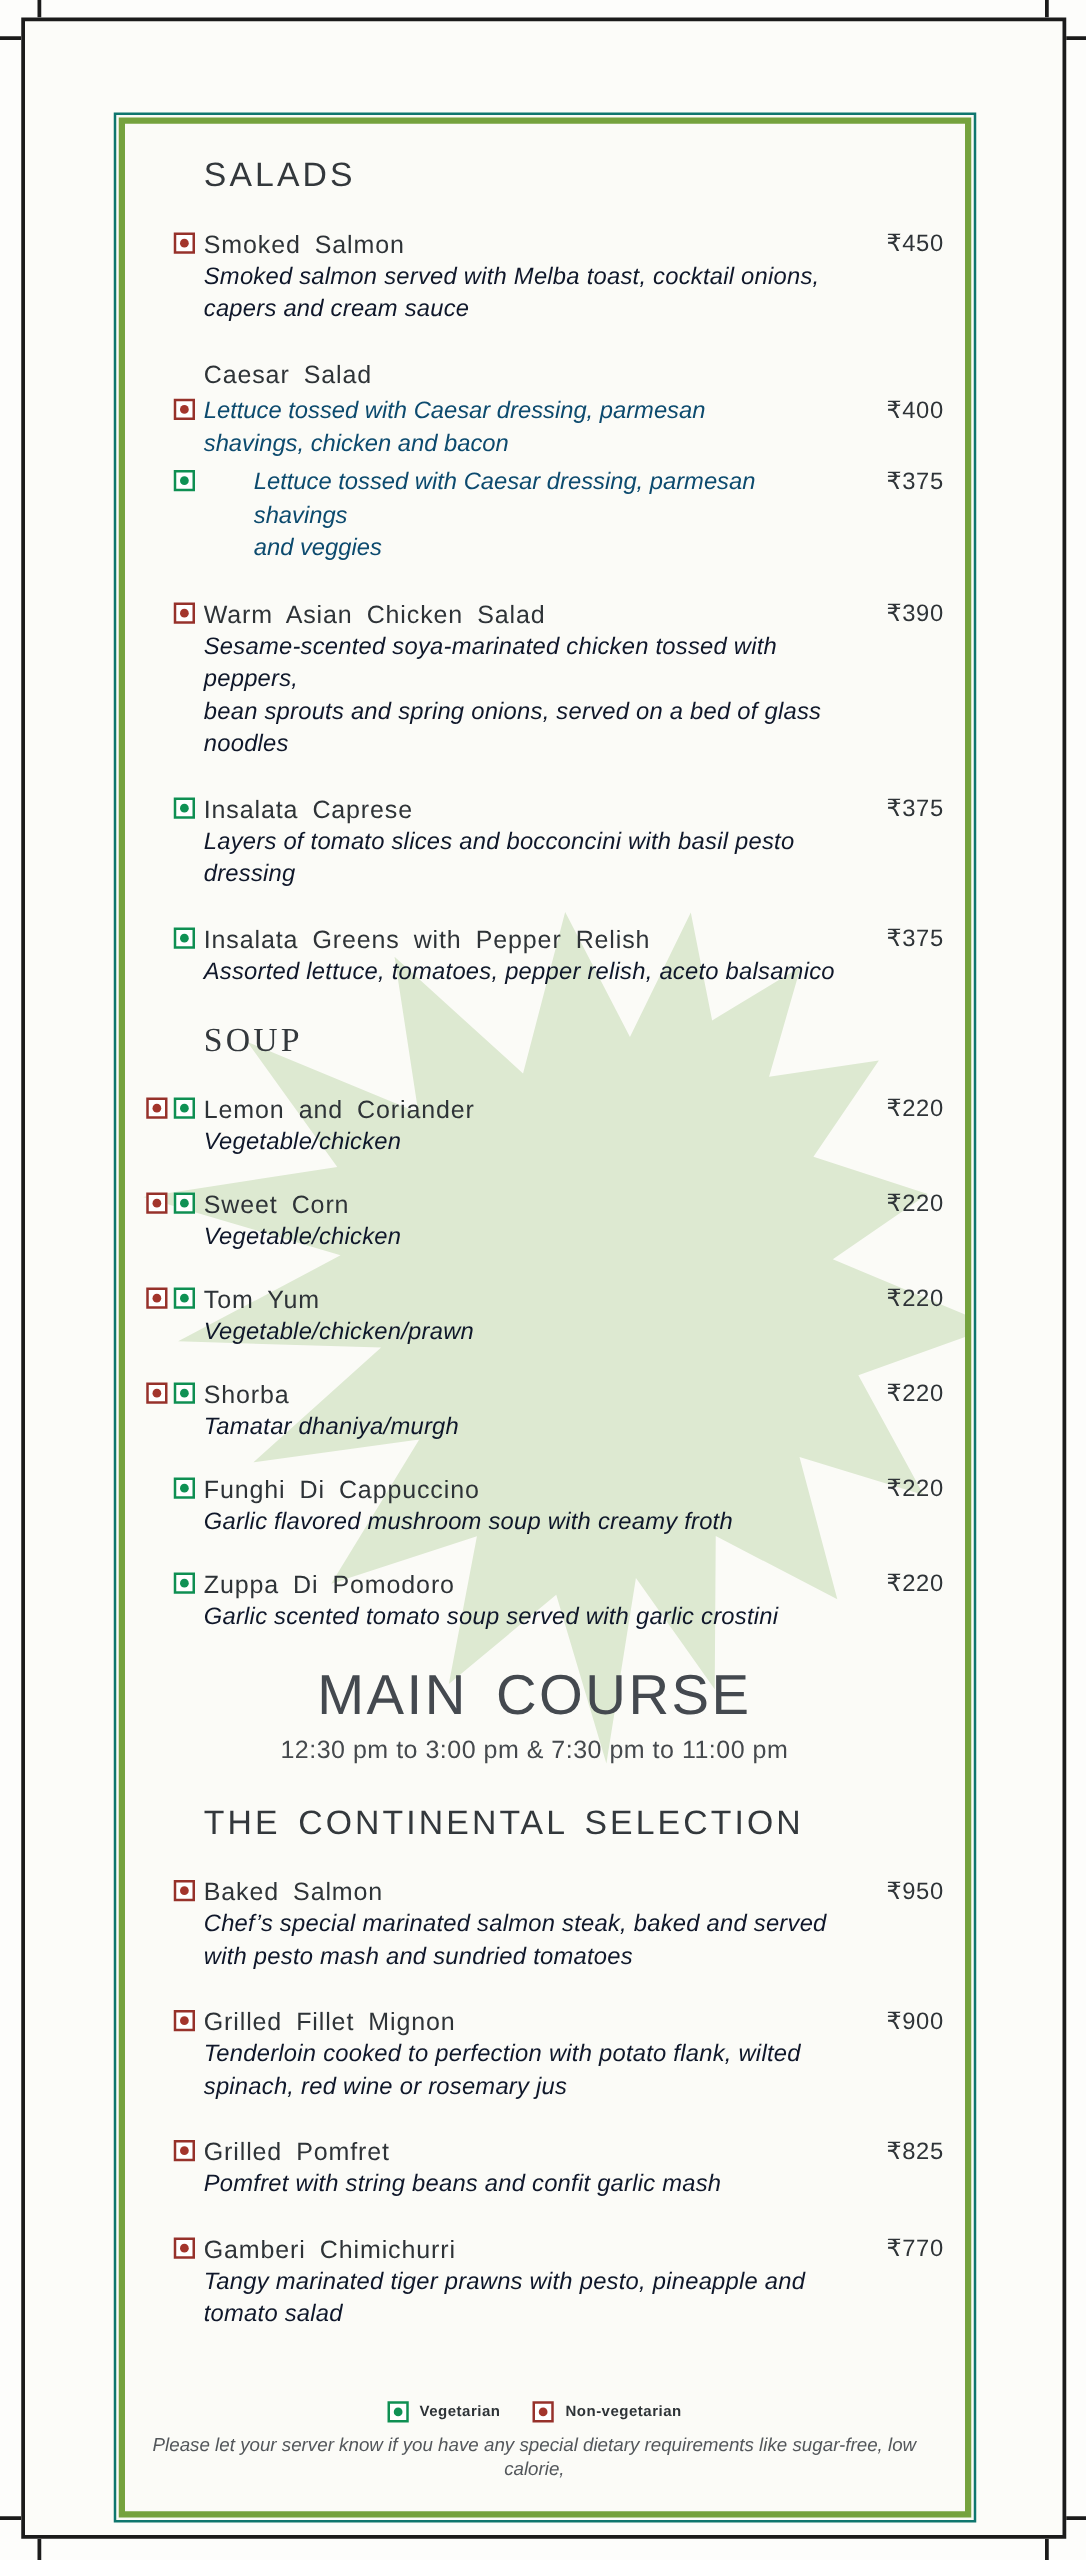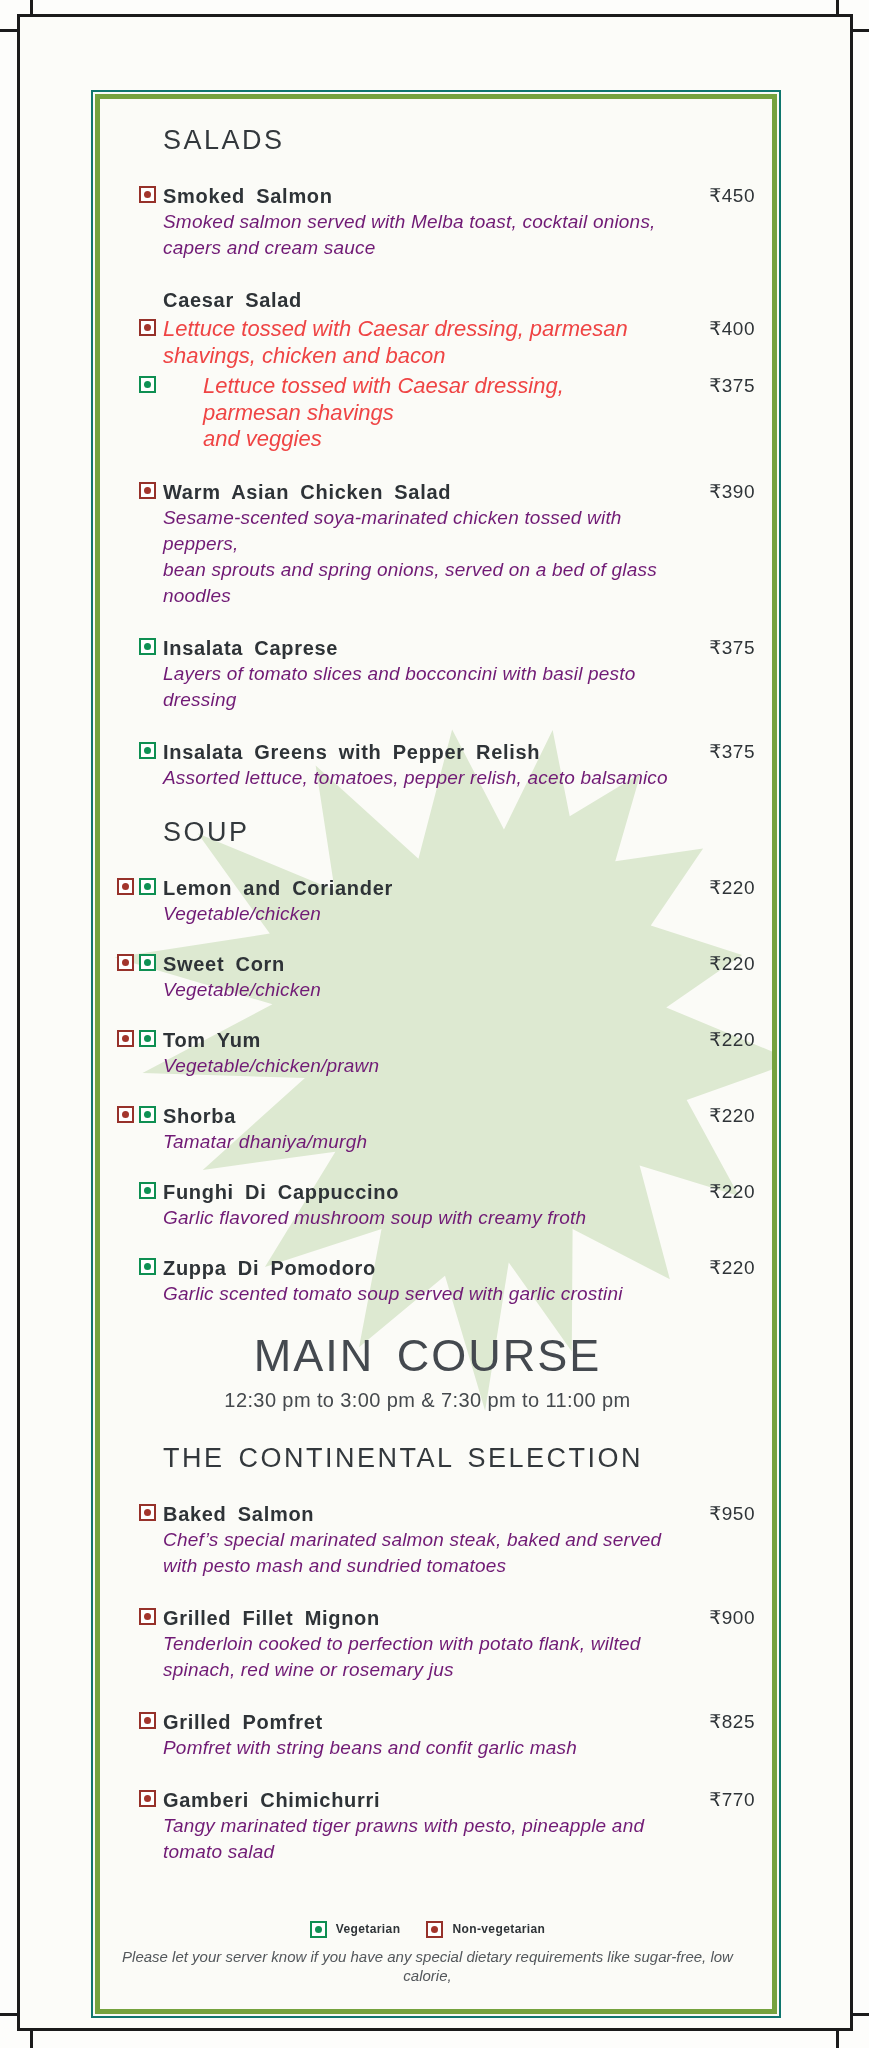--- a/index.html
+++ b/index.html
@@ -29,38 +29,38 @@
     padding:0 17px 0 0;height:100%;box-sizing:border-box;
   }
   
   .leaf{position:absolute;left:-14px;top:598px;z-index:0;pointer-events:none;}
   
   .sec{
     font-size:27px;line-height:30px;font-weight:400;letter-spacing:2.5px;
     color:#33383c;margin:0 0 28px 63px;word-spacing:4px;
   }
   .sec.first{margin-top:26px;}
-  .sec.soup{}
+  .sec.soup{font-family:Liberation Serif, serif;}
   .row{display:flex;align-items:flex-start;margin:0 0 26px 0;}
   .row.soup-row{margin-bottom:24px;}
   .row.group-head{margin-bottom:3px;}
   .row.sub{margin-bottom:4px;}
   .row.sub-last{margin-bottom:26px;gap:40px;}
   .icons{
     width:56px;flex:none;display:flex;justify-content:flex-end;gap:5px;
     padding-top:3px;margin-right:7px;box-sizing:border-box;
   }
   .body{flex:1;min-width:0;}
   .name{
-    font-size:20px;line-height:26px;font-weight:700;letter-spacing:0.7px;
+    font-size:20px;line-height:26px;font-weight:400;letter-spacing:0.7px;
     word-spacing:5px;color:#2e3337;
   }
-  .desc{font-style:italic;font-size:19px;line-height:26px;color:#701a75;letter-spacing:0.2px;}
+  .desc{font-style:italic;font-size:19px;line-height:26px;color:#0f172a;letter-spacing:0.2px;}
   .desc span{display:block;}
-  .ital{font-style:italic;font-weight:400;font-size:22px;line-height:26.5px;color:#ef4444;}
+  .ital{font-style:italic;font-weight:400;font-size:19px;line-height:26.5px;color:#0c4a6e;}
   .ital span{display:block;}
   .price{
     flex:none;margin-left:12px;font-size:19px;line-height:26px;
     color:#2e3337;letter-spacing:0.5px;white-space:nowrap;
   }
   
   .vicon{width:13px;height:13px;border:2px solid;display:inline-block;position:relative;background:#fff;flex:none;}
   .vicon::after{
     content:"";position:absolute;left:50%;top:50%;width:7px;height:7px;
     margin:-3.5px 0 0 -3.5px;border-radius:50%;

